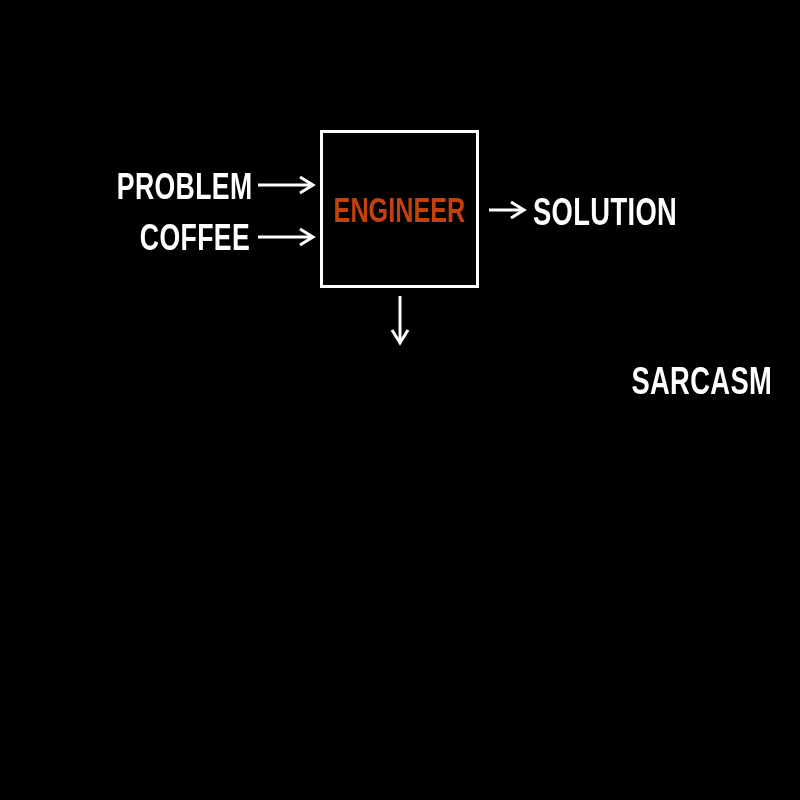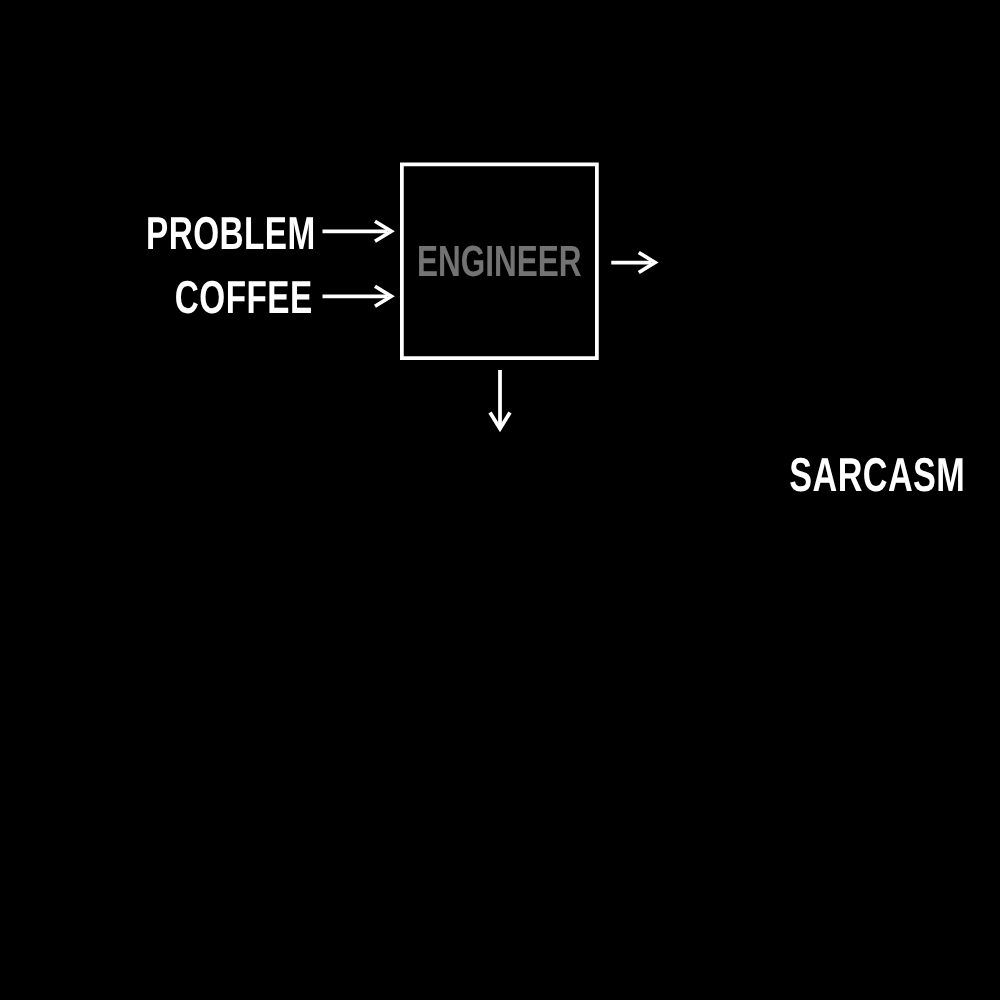--- a/index.html
+++ b/index.html
@@ -59,21 +59,21 @@
     width: 159px;
     height: 158px;
     border: 3px solid #ffffff;
     background: #000000;
     display: flex;
     align-items: center;
     justify-content: center;
   }
 
   .engineer-box .label-inner {
-    color: #737373;
+    color: #c2410c;
     font-weight: 700;
     font-size: 35px;
     line-height: 1;
     white-space: nowrap;
   }
 
   .solution-label {
     top: 193px;
     left: 533px;
     font-size: 38px;
@@ -122,20 +122,23 @@
   <div class="label coffee-label from-right">
     <span class="condense">COFFEE</span>
   </div>
 
   <div class="engineer-box">
     <span class="label-inner from-center">
       <span class="condense">ENGINEER</span>
     </span>
   </div>
 
+  <div class="label solution-label from-left">
+    <span class="condense">SOLUTION</span>
+  </div>
 
   <div class="label byproduct-label from-center">
     <span class="line">
       <span class="condense">SARCASM</span>
     </span>
   </div>
 
   <svg class="arrows" viewBox="0 0 800 800">
 
     <g>

